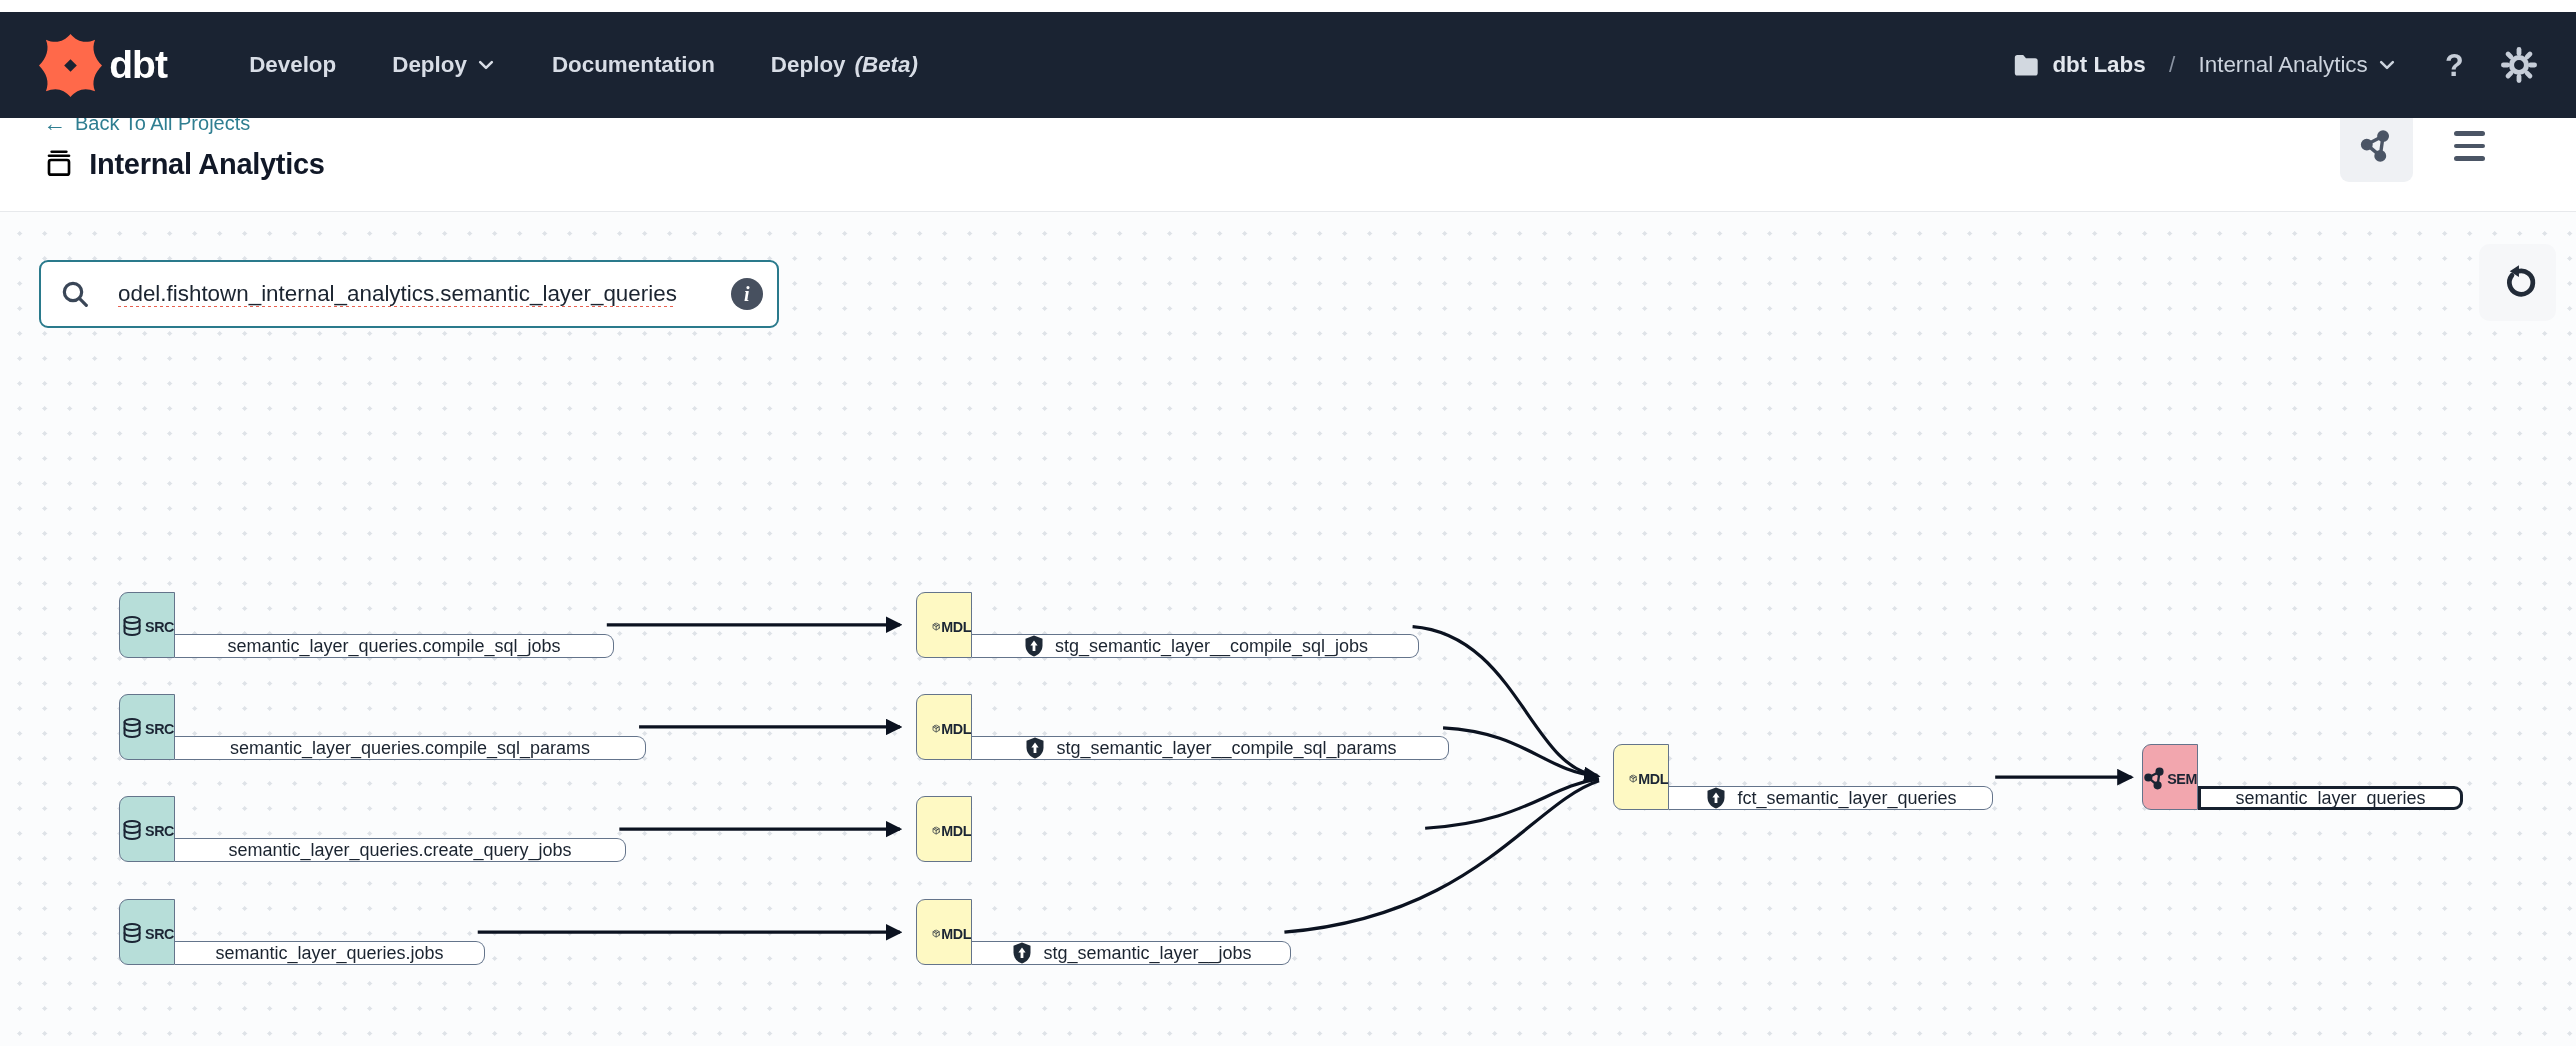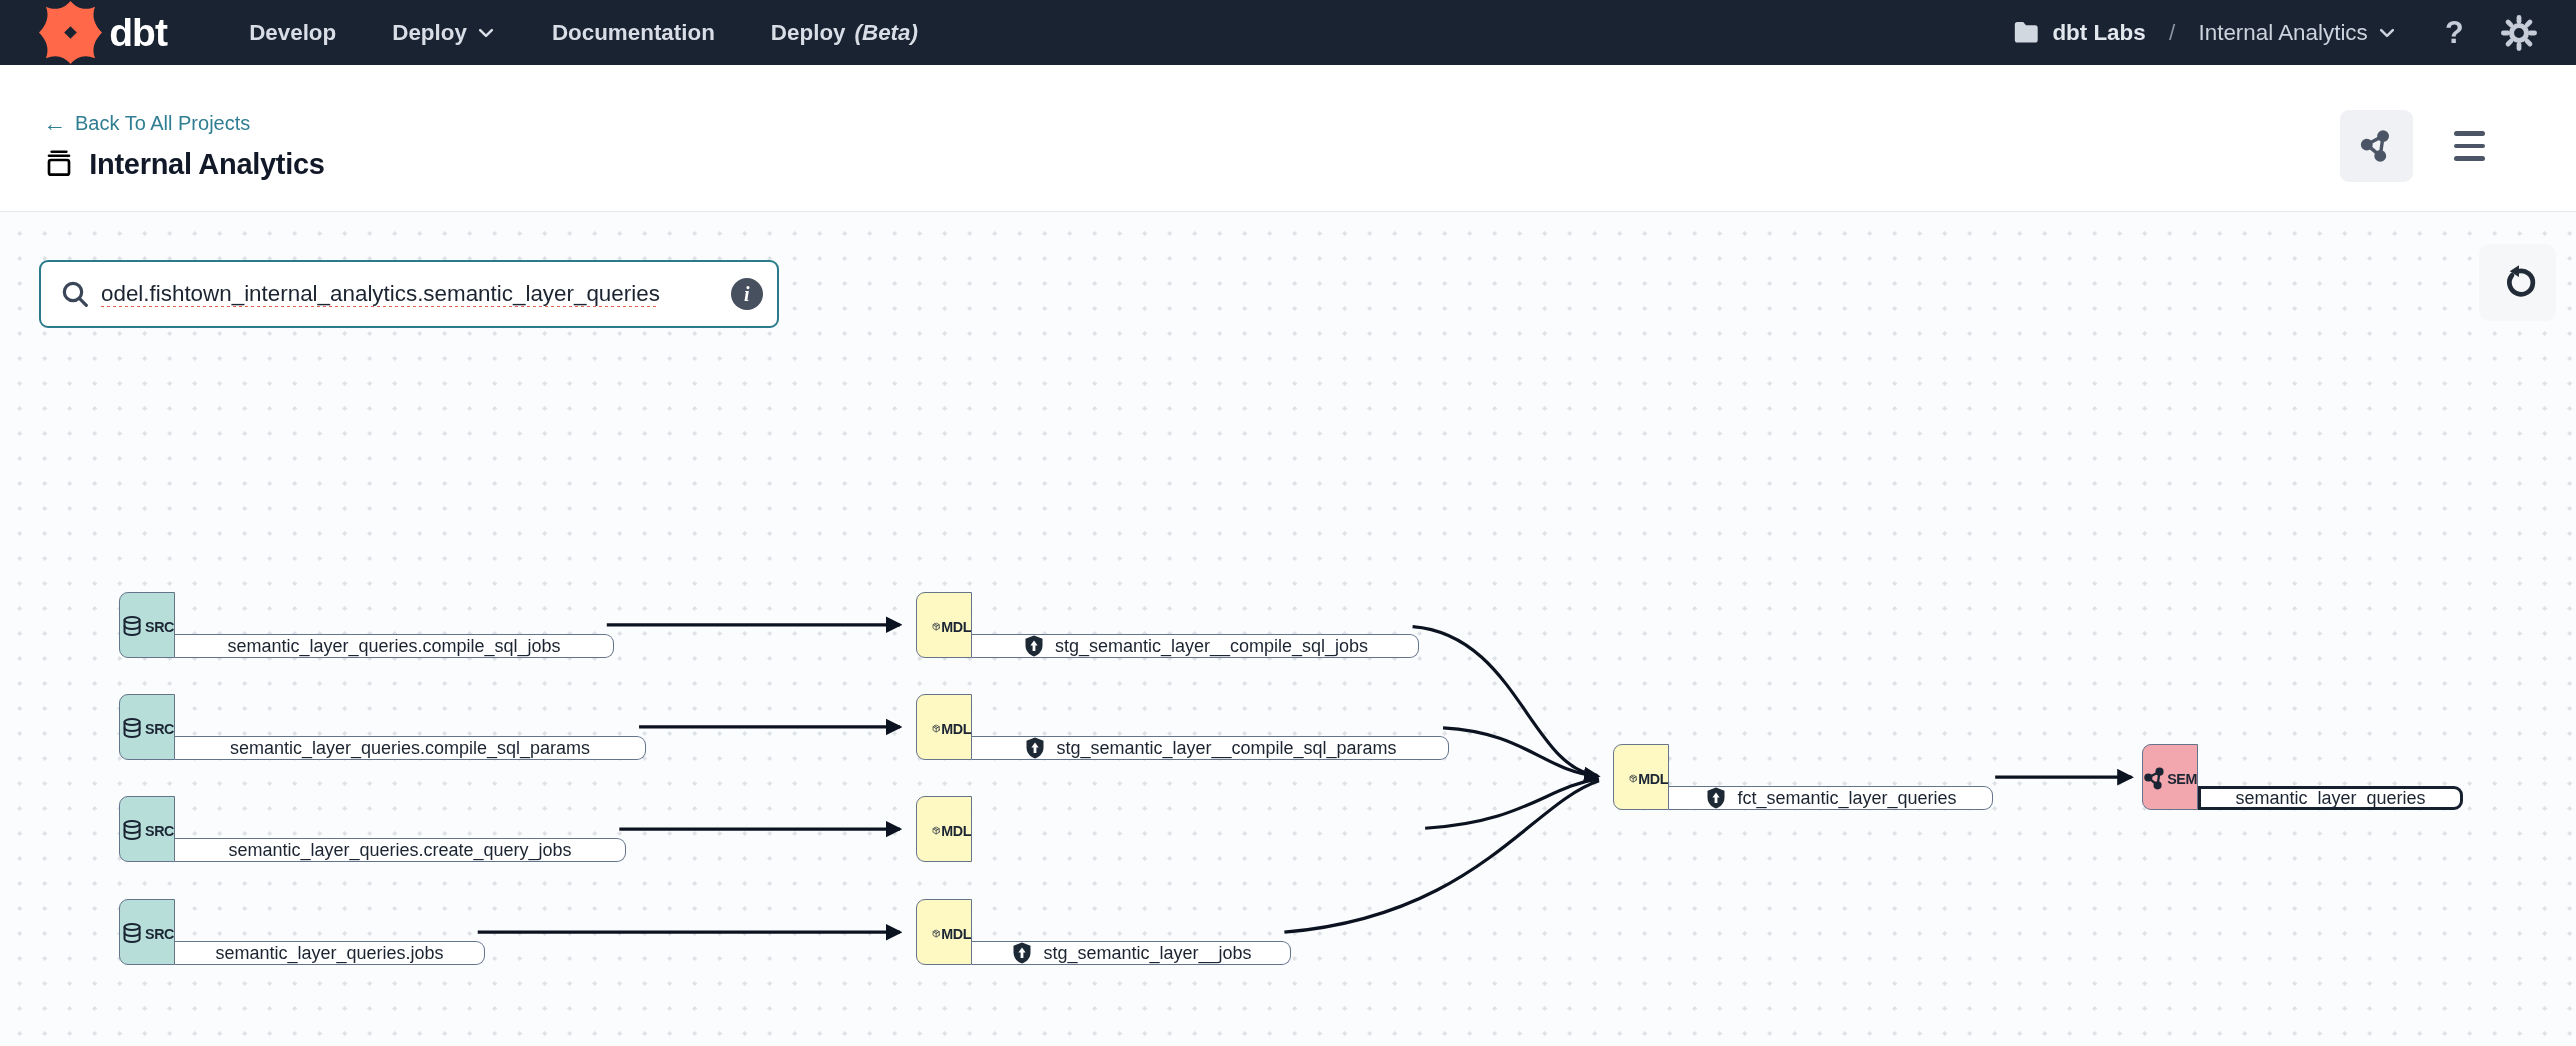--- a/index.html
+++ b/index.html
@@ -1,20 +1,20 @@
 <!DOCTYPE html>
 <html style="font-size:14.3px"><head>
 <meta charset="utf-8">
 <style>
   * { margin:0; padding:0; box-sizing:border-box; }
   html,body { width:2576px; height:1047px; overflow:hidden; }
   body { font-family:"Liberation Sans", sans-serif; position:relative; background:#fff; }
 
   
-  .navbar { position:absolute; left:0; top:0; width:2576px; height:65px; background:#1a2332;
+  .navbar { position:absolute; left:0; top:12px; width:2576px; height:106px; background:#1a2332;
             display:flex; align-items:center; padding:0 39px; z-index:6; }
   .logo-wrap { display:flex; align-items:center; gap:7.2px; }
   .logo-mark { width:63px; height:63px; }
   .logo-text { color:#fff; font-size:39px; font-weight:bold; letter-spacing:-0.9px; }
   .nav-menu { display:flex; align-items:center; gap:56px; margin-left:82px; }
   .nav-item { color:#d8dde6; font-size:22.4px; font-weight:600; display:flex; align-items:center; gap:9px; cursor:pointer; }
   .nav-item .beta { font-style:italic; font-weight:600; }
   .chev { width:20px; height:20px; stroke:#aeb6c2; }
   .nav-right { margin-left:auto; display:flex; align-items:center; gap:14.3px; }
   .acct { display:flex; align-items:center; gap:10.8px; color:#e3e7ee; font-size:22.4px; font-weight:700; }
@@ -41,21 +41,21 @@
 
   
   .canvas { position:absolute; left:0; top:212px; width:2576px; height:835px; background:#fbfcfd;
             background-image:radial-gradient(#dfe3e8 2px, transparent 2.2px);
             background-size:25px 25px; background-position:7.2px 9px; z-index:0; }
 
   .search-box { position:absolute; left:39px; top:260px; width:740px; height:68px; background:#fff;
                 border:2.7px solid #2a7a8c; border-radius:9px; display:flex; align-items:center;
                 padding:0 14.3px 0 18px; z-index:4; }
   .mag { width:32px; height:32px; color:#3a4657; flex:0 0 auto; }
-  .search-text { margin-left:10px; font-size:22.4px; color:#1b2430; white-space:nowrap; overflow:hidden;
+  .search-text { margin-left:27px; font-size:22.4px; color:#1b2430; white-space:nowrap; overflow:hidden;
                  text-decoration:underline dotted #e8604f 2.7px; text-underline-offset:5.4px; flex:1 1 auto; }
   .info-badge { flex:0 0 auto; width:32px; height:32px; background:#47505f; color:#fff; border-radius:50%;
                 font-size:20px; font-weight:700; font-family:"Liberation Serif", serif; font-style:italic;
                 display:flex; align-items:center; justify-content:center; cursor:pointer; }
 
   .reset-btn { position:absolute; left:2479px; top:244px; width:77px; height:77px; background:#f6f7f9;
                border-radius:10.8px; display:flex; align-items:center; justify-content:center; z-index:4; cursor:pointer; }
   .reset-btn svg { width:38px; height:38px; color:#222b38; }
 
   

